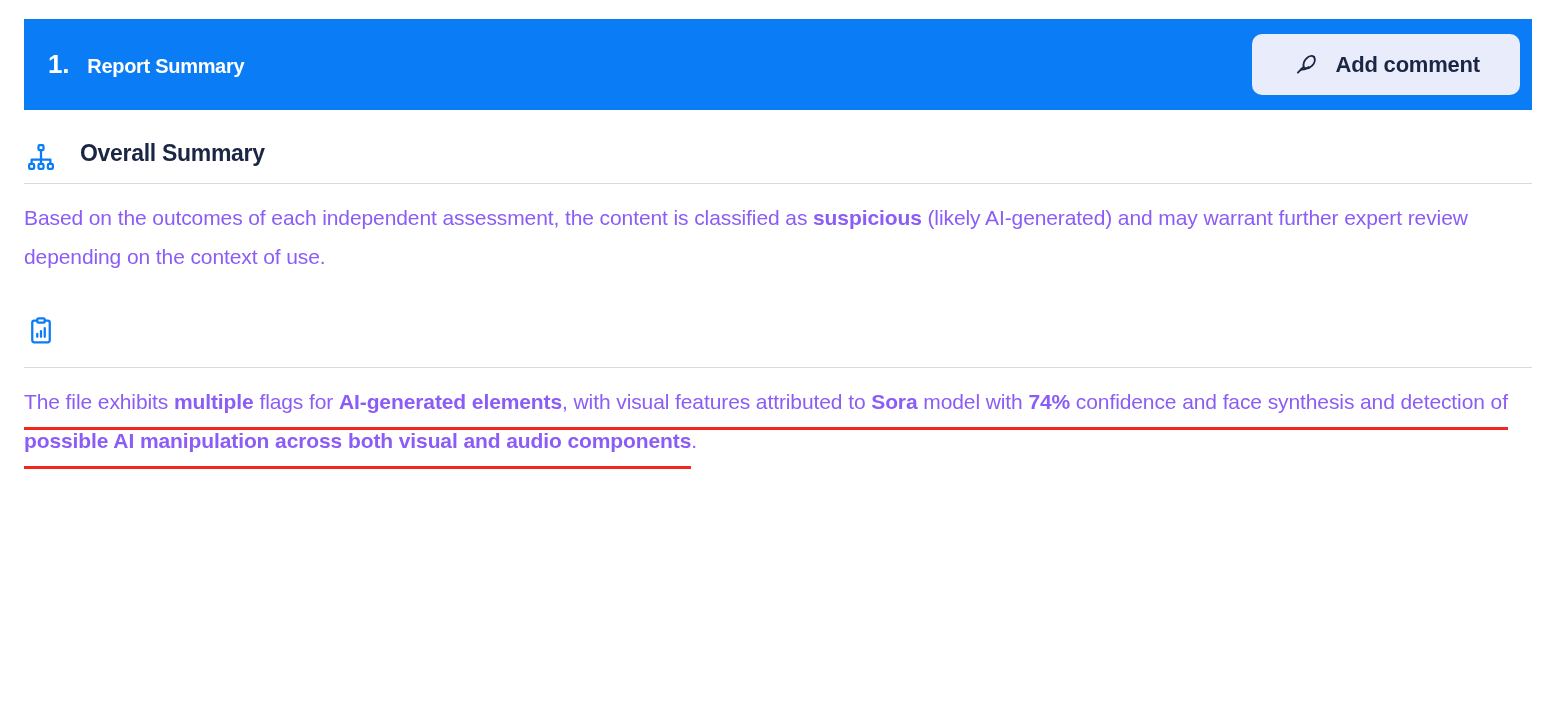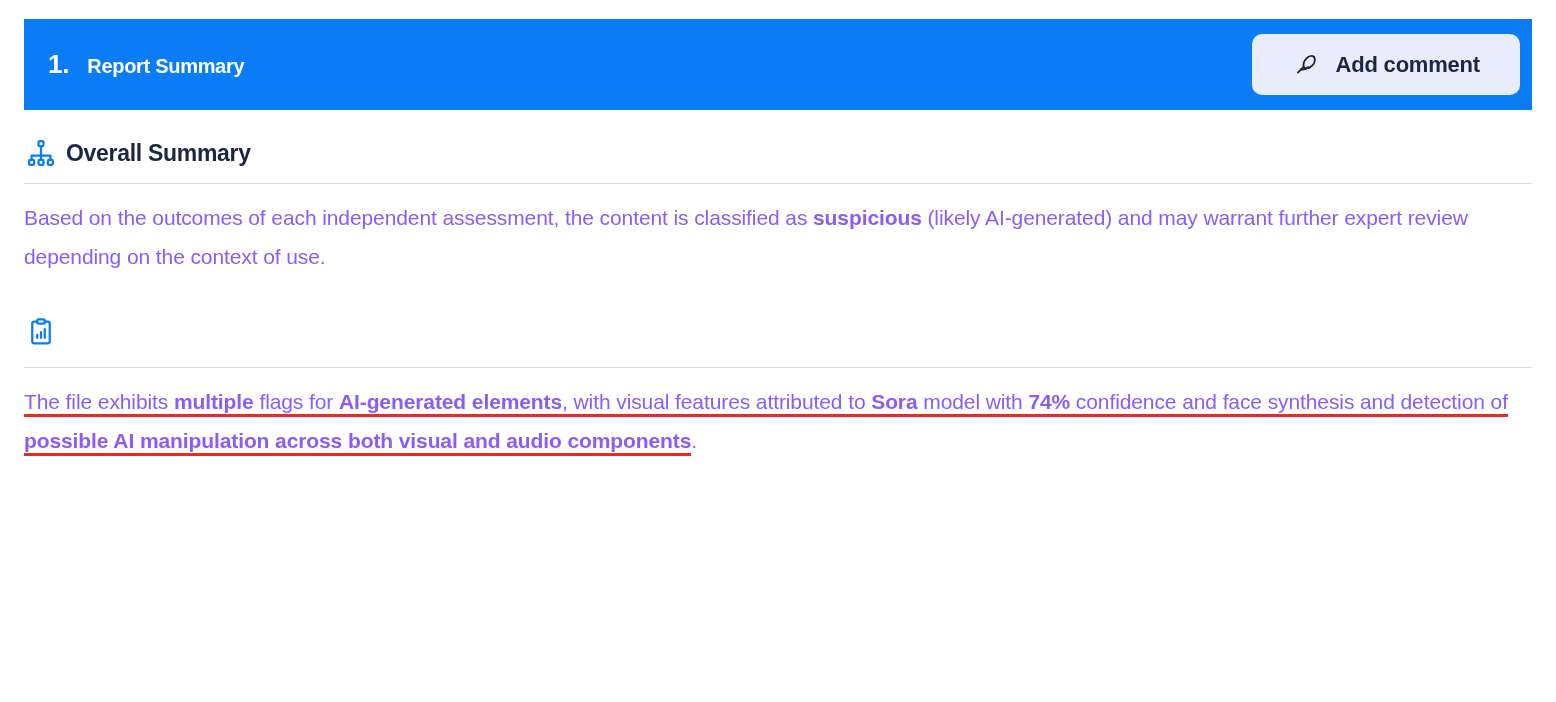--- a/index.html
+++ b/index.html
@@ -80,22 +80,21 @@
     position: absolute;
     left: 24px;
     top: 110px;
     width: 1508px;
   }
 
   .block { margin: 0; }
 
   .block-head {
     display: flex;
-    align-items: center;
-    gap: 8px;
+    gap: 22px;
     height: 56px;
     padding-top: 20px;
   }
   .block-icon {
     width: 34px;
     height: 34px;
     flex: 0 0 34px;
     display: flex;
     align-items: center;
     justify-content: center;
@@ -121,21 +120,21 @@
     padding-top: 14px;
     letter-spacing: -0.1px;
     max-width: 1510px;
   }
   .block-body b { font-weight: bold; }
 
   .flagged {
     border-bottom: 3px solid #f2281e;
     box-decoration-break: clone;
     -webkit-box-decoration-break: clone;
-    padding-bottom: 1px;
+    padding-bottom: 14px;
   }
 
   .sec-overall .block-head { padding-top: 30px; }
   .sec-pixel   { margin-top: 18px; }
   .sec-forensic{ margin-top: 22px; }
 </style>
 </head>
 <body>
 
 <div class="page">

